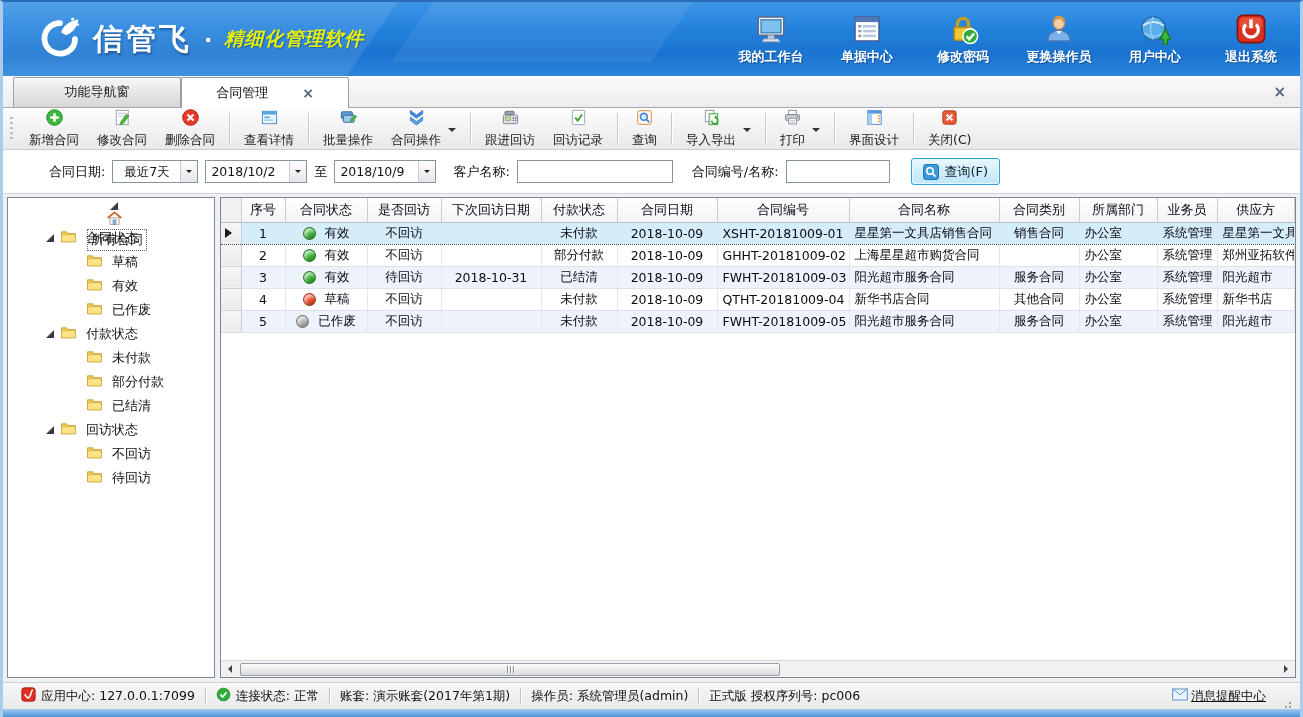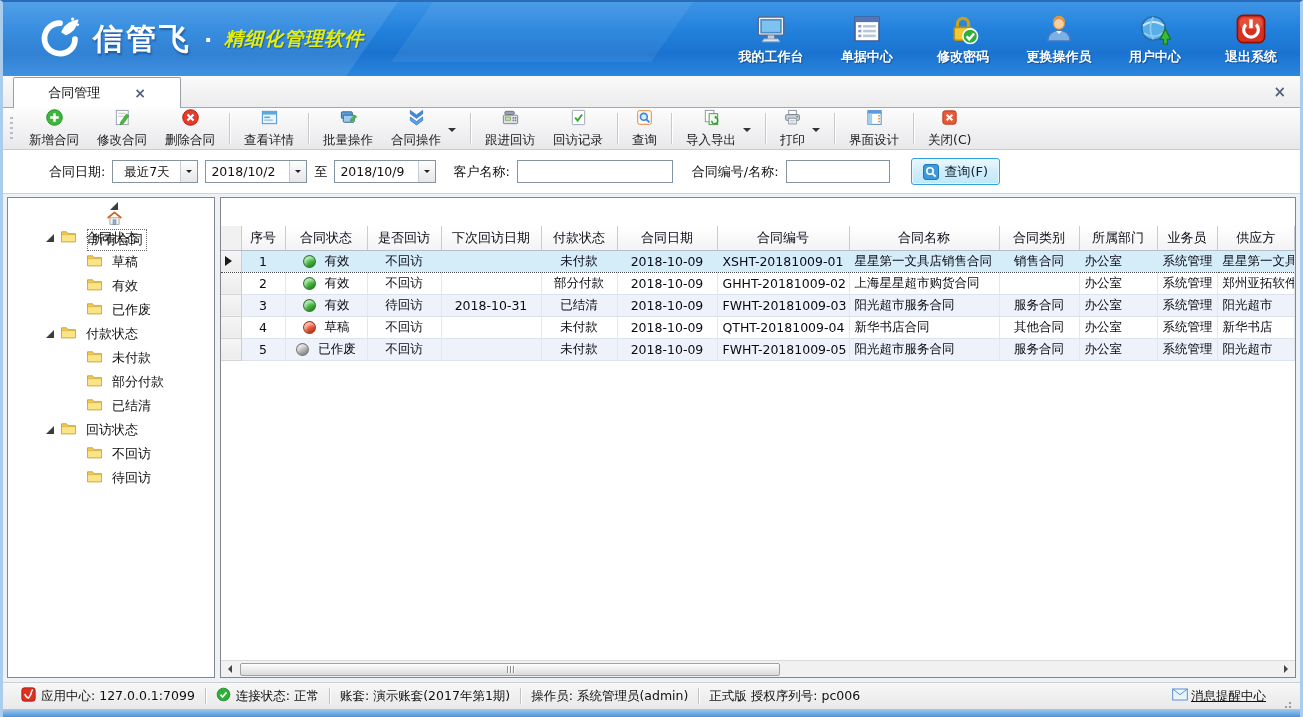--- a/index.html
+++ b/index.html
@@ -76,21 +76,21 @@
   .tree{width:208px; flex:0 0 208px; background:#fff; border:1px solid #82878f; overflow:hidden; padding-top:4px;}
   .tree-row{height:24px; display:flex; align-items:center; cursor:pointer;}
   .tree-row .exp{width:0;height:0;border:4px solid transparent;border-right-color:#3c3c3c;border-bottom-color:#3c3c3c;
     margin-right:6px; flex:0 0 auto;}
   .tree-row .exp-sp{width:14px; flex:0 0 14px;}
   .tree-row svg{width:17px;height:17px;margin-right:6px;flex:0 0 auto;}
   .tree-label{font-size:13px; padding:1px 3px; white-space:nowrap;}
   .tree-label.sel{outline:1px dotted #6a6a6a;}
   .grid-panel{flex:1; background:#fff; border:1px solid #82878f; position:relative; overflow:hidden;
     display:flex; flex-direction:column; min-width:0;}
-  table{border-collapse:collapse; table-layout:fixed; width:100%;margin-top:28px;}
+  table{border-collapse:collapse; table-layout:fixed; width:100%;}
   thead th{background:linear-gradient(180deg,#ffffff,#f3f3f5); border-right:1px solid #c9ccd4;
     border-bottom:1px solid #b9bdc5; font-weight:normal; font-size:13px; height:24px;
     white-space:nowrap; overflow:hidden; padding:0 4px; color:#0a0a14;}
   tbody td{height:22px; border-right:1px solid #e2e7f0; border-bottom:1px solid #dde3ee;
     padding:0 5px; font-size:12.5px; white-space:nowrap; overflow:hidden; color:#0a0a14;}
   tbody tr.stripe td{background:#eef2fa;}
   tbody tr.sel td{background:#d5ecf9; border-top:1px dotted #4a4a4a; border-bottom:1px dotted #4a4a4a;}
   td.ind, th.ind{background:#f1f1f1 !important; border-right:1px solid #c9ccd4; padding:0;}
   tbody td.ind{border-bottom:1px solid #d4d4d4; background:linear-gradient(180deg,#f6f6f6,#ebebeb) !important;}
   .row-arrow{width:0;height:0;border:5px solid transparent;border-left:7px solid #1a1a1a;margin:0 auto;display:block;}
@@ -217,20 +217,23 @@
               <path d="M6.8 7.2 a4.6 4.6 0 1 0 6.4 0" stroke="#ffffff" stroke-width="2" fill="none"></path>
               <line x1="10" y1="4" x2="10" y2="9.5" stroke="#ffffff" stroke-width="2.2"></line>
             </svg>
           </span>
           <span class="tlabel">退出系统</span>
         </div>
       </div>
   </div>
 
   <div class="tabstrip">
+    <div class="tab inactive">
+      <span>功能导航窗</span>
+    </div>
     <div class="tab active">
       <span>合同管理</span>
       <span class="tab-close">×</span>
     </div>
     <span class="strip-close">×</span>
   </div>
 
   <div class="toolbar" id="toolbar">
     <div class="tgrip"></div>
   <div class="tbtn">

